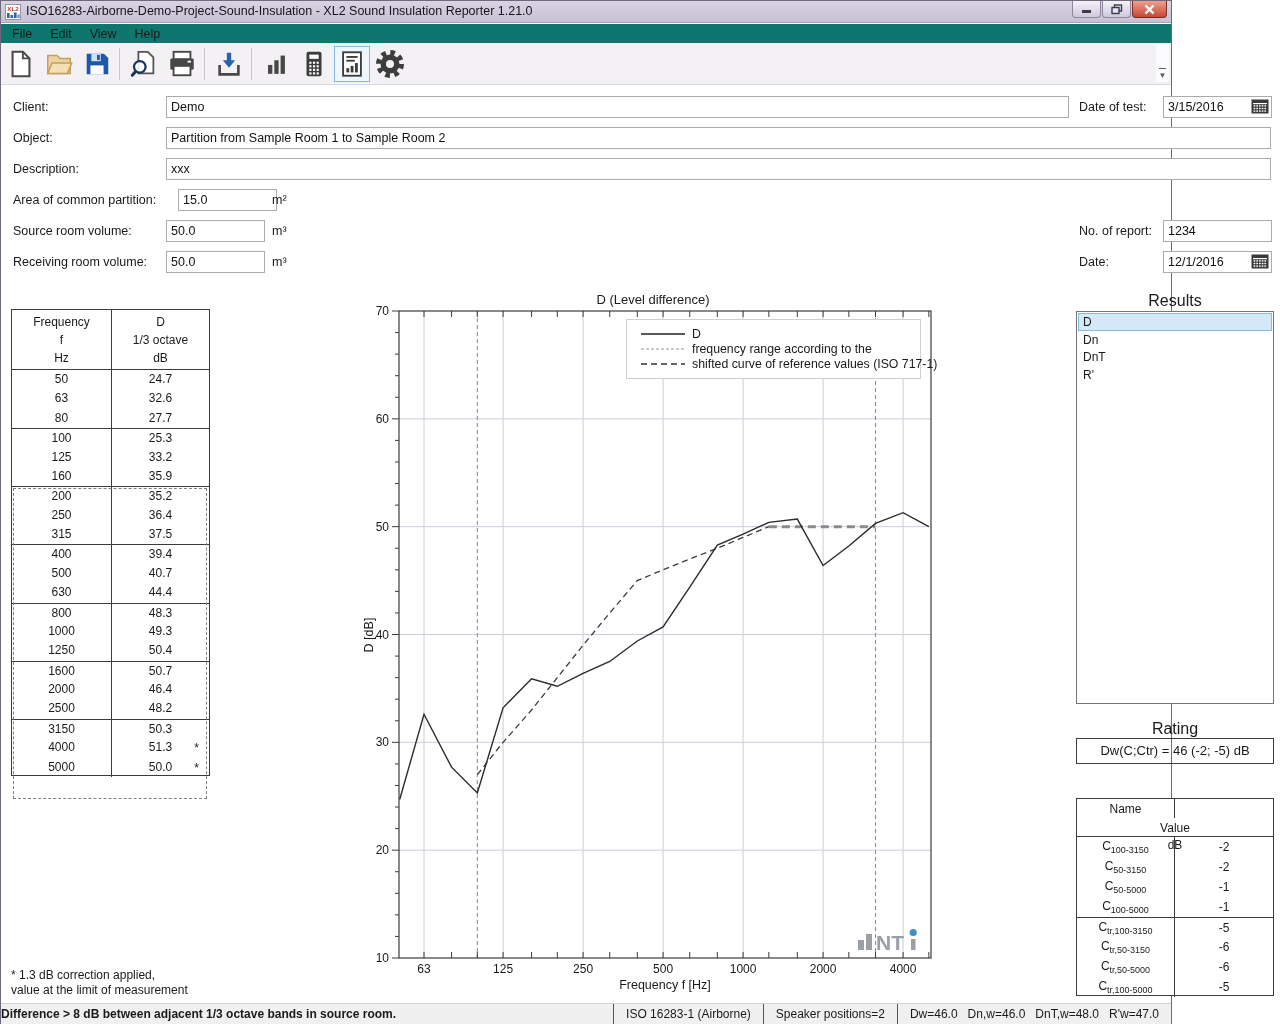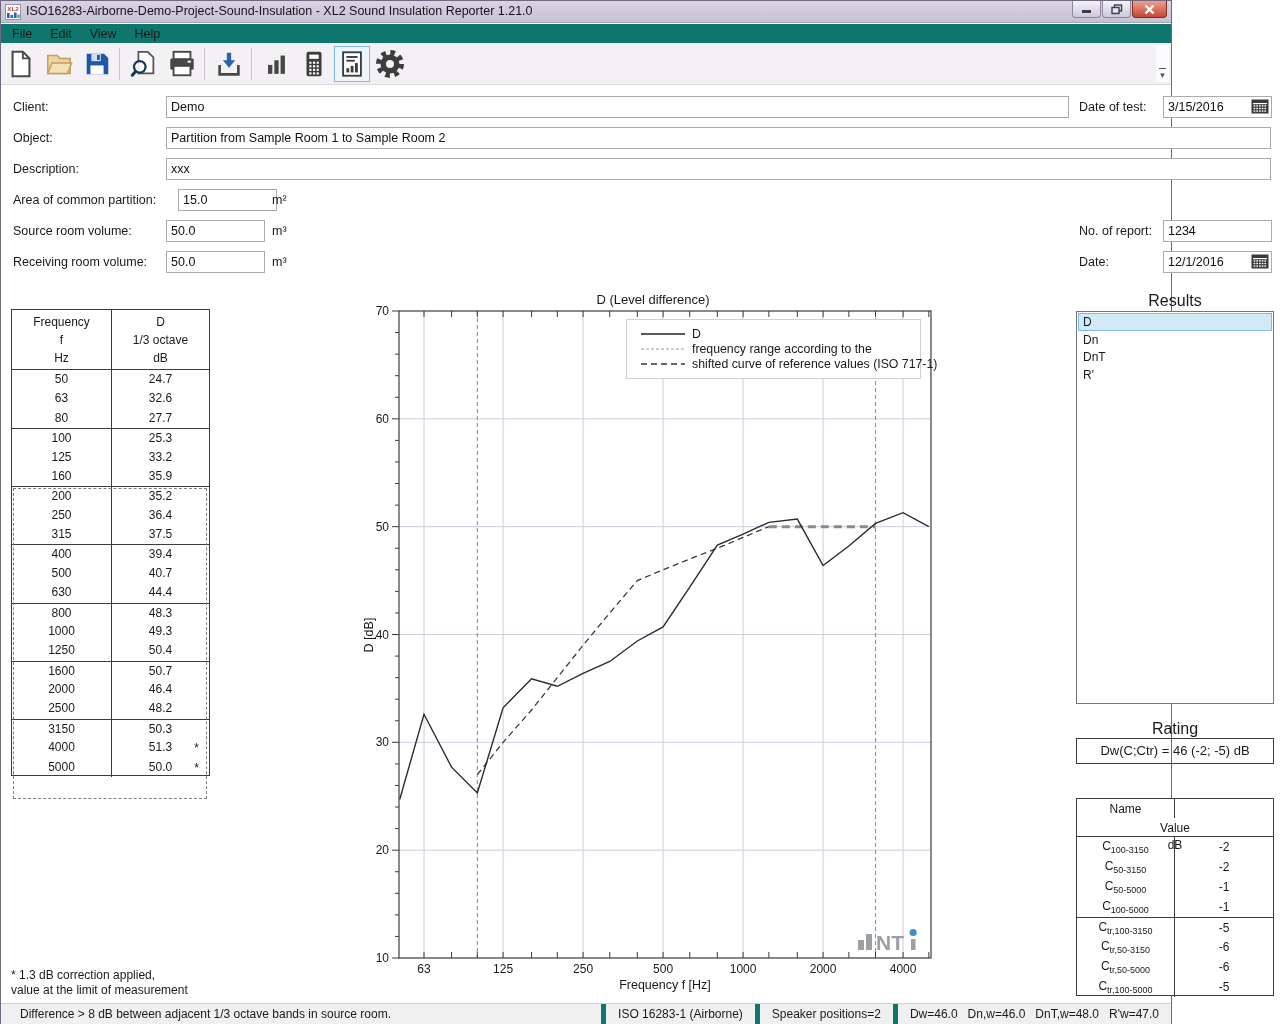--- a/index.html
+++ b/index.html
@@ -64,22 +64,22 @@
   .corr-head div div { line-height:17px; }
   .corr-row { display:flex; height:20px; align-items:center; }
   .corr-row.group { border-top:1px solid #3c3c3c; }
   .corr-row .c1 { width:98px; text-align:center; border-right:1px solid #3c3c3c; height:100%; line-height:19px; }
   .corr-row .c2 { flex:1; text-align:center; }
   .corr-row sub { font-size:9px; }
 
   
   .footnote { position:absolute; left:10px; top:967px; font-size:12px; line-height:15px; }
   .statusbar { position:absolute; left:0; top:1002px; width:100%; height:21px; background:#f0f0f0; border-top:1px solid #d2d2d2; display:flex; align-items:center; font-size:12px; }
-  .status-msg { flex:1; padding-left:19px; }
-  .status-seg { border-left:5px solid #0f766e; height:100%; display:flex; align-items:center; padding:8px 12px; white-space:pre; }
+  .status-msg { flex:1; padding-left:0;font-weight:bold; }
+  .status-seg { border-left:1px solid #0f766e; height:100%; display:flex; align-items:center; padding:8px 12px; white-space:pre; }
 
   .chart-wrap { position:absolute; left:330px; top:288px; width:612px; height:714px; }
   svg text { font-family:"Liberation Sans", sans-serif; }
 </style>
 </head>
 <body>
 
 <div class="window">
 
   <div class="titlebar">

